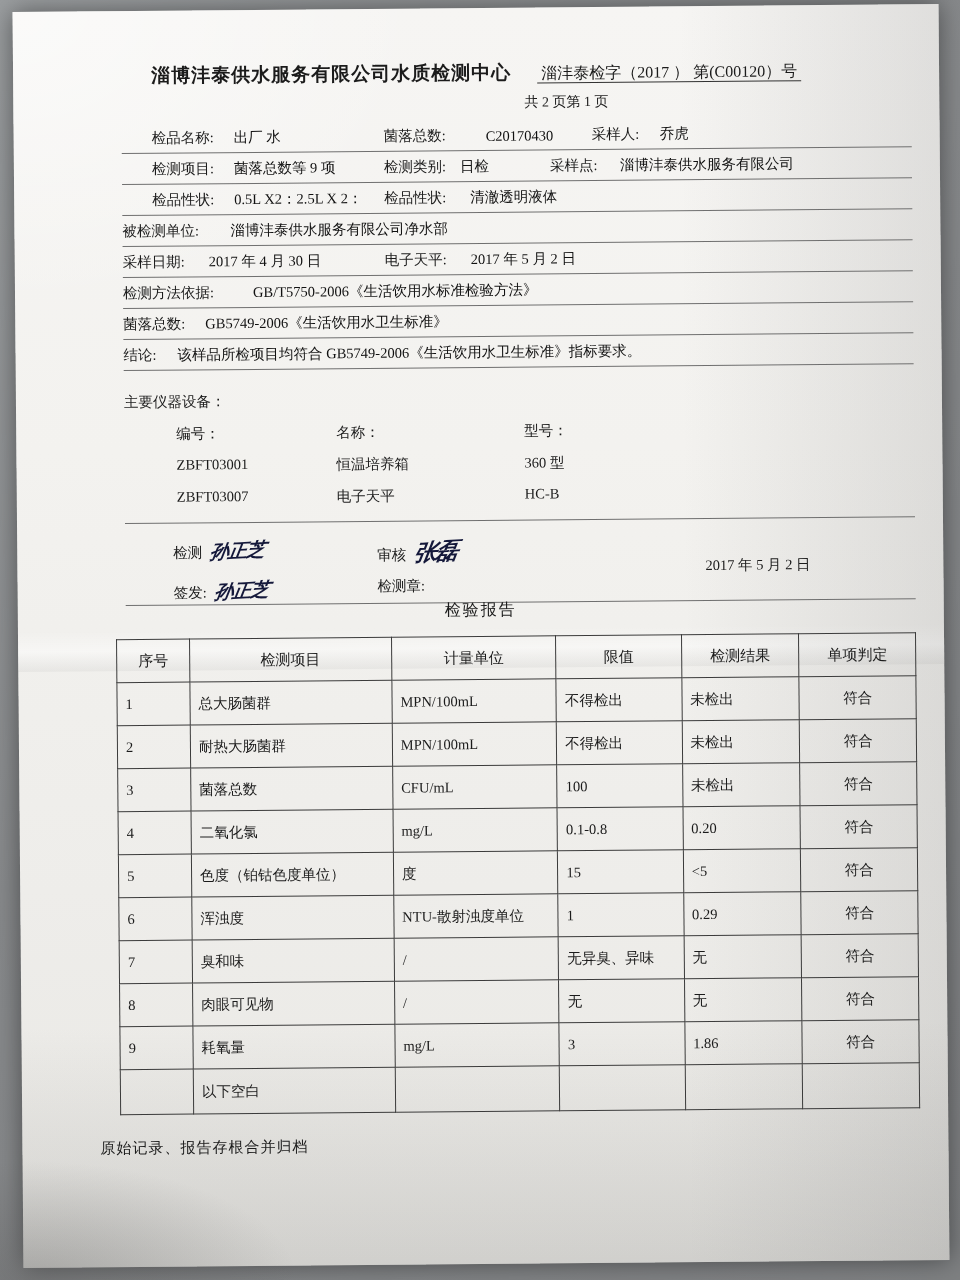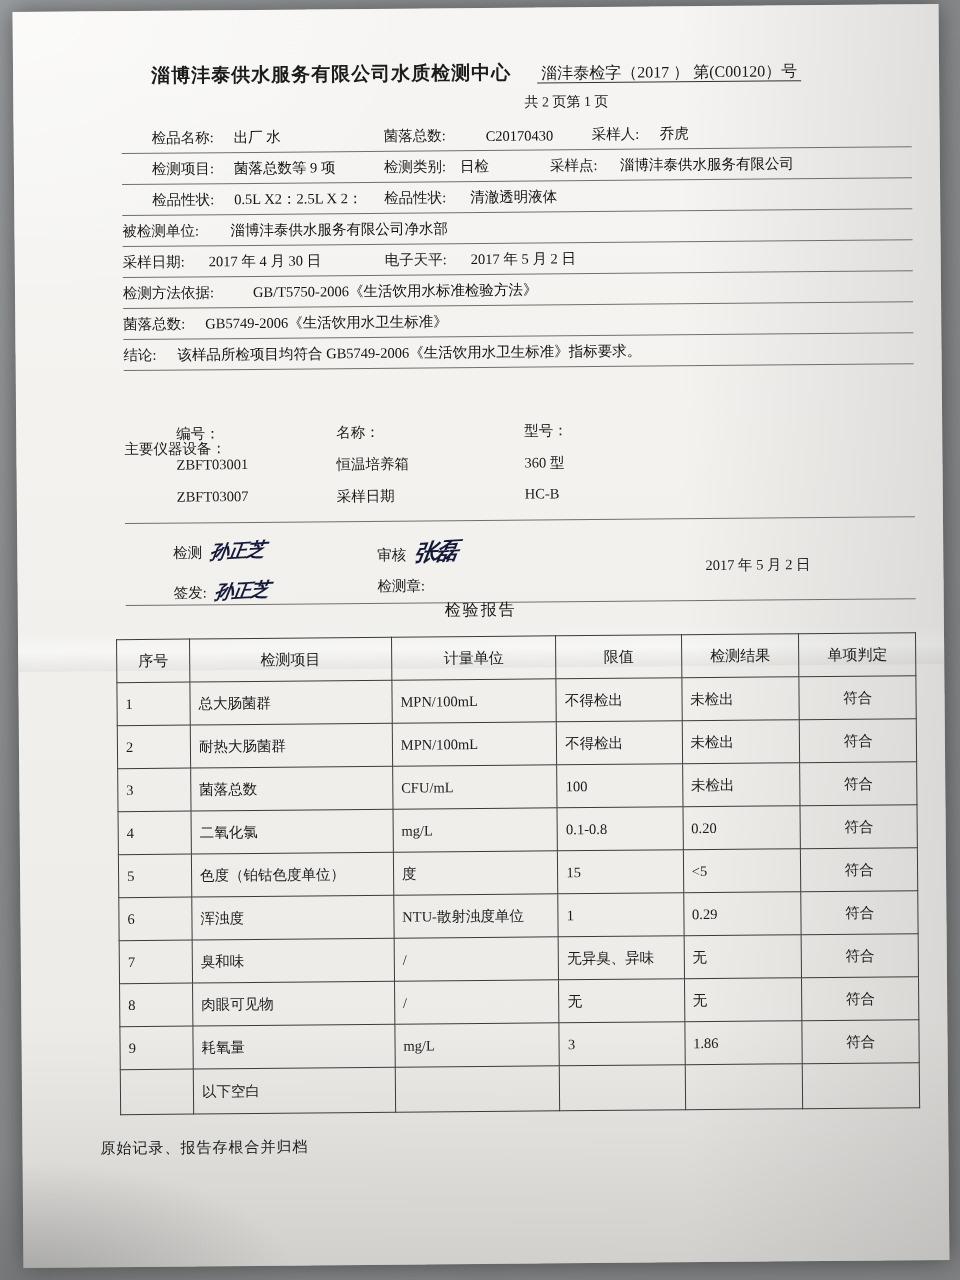--- a/index.html
+++ b/index.html
@@ -112,21 +112,21 @@
     position: absolute;
     left: 108px;
     top: 382px;
     width: 790px;
     font-size: 14.5px;
   }
   .equip .erow { position: relative; height: 32px; }
   .equip .c1 { position: absolute; left: 52px; }
   .equip .c2 { position: absolute; left: 212px; }
   .equip .c3 { position: absolute; left: 400px; }
-  .equip .ehead { position: absolute; left: 0; margin-top: 47px; }
+  .equip .ehead { position: absolute; left: 0; }
 
   .sigline {
     position: absolute;
     left: 108px;
     top: 512px;
     width: 790px;
     border-top: 1px solid #6f6f6f;
   }
   .sig {
     position: absolute;
@@ -301,21 +301,21 @@
           <span class="c2">名称：</span>
           <span class="c3">型号：</span>
         </div>
         <div class="erow">
           <span class="c1">ZBFT03001</span>
           <span class="c2">恒温培养箱</span>
           <span class="c3">360 型</span>
         </div>
         <div class="erow">
           <span class="c1">ZBFT03007</span>
-          <span class="c2">采样日期</span>
+          <span class="c2">电子天平</span>
           <span class="c3">HC-B</span>
         </div>
       </div>
 
       <div class="sigline"></div>
 
       <div class="sig">
         <div class="s s1">
           <span>检测</span>
           <span class="handwrite">孙正芝</span>

